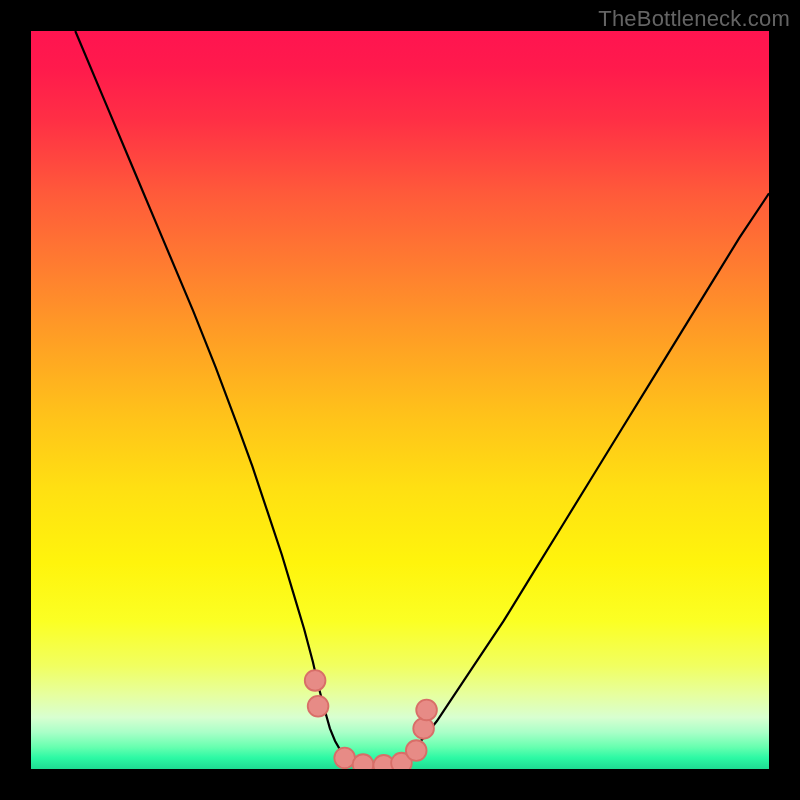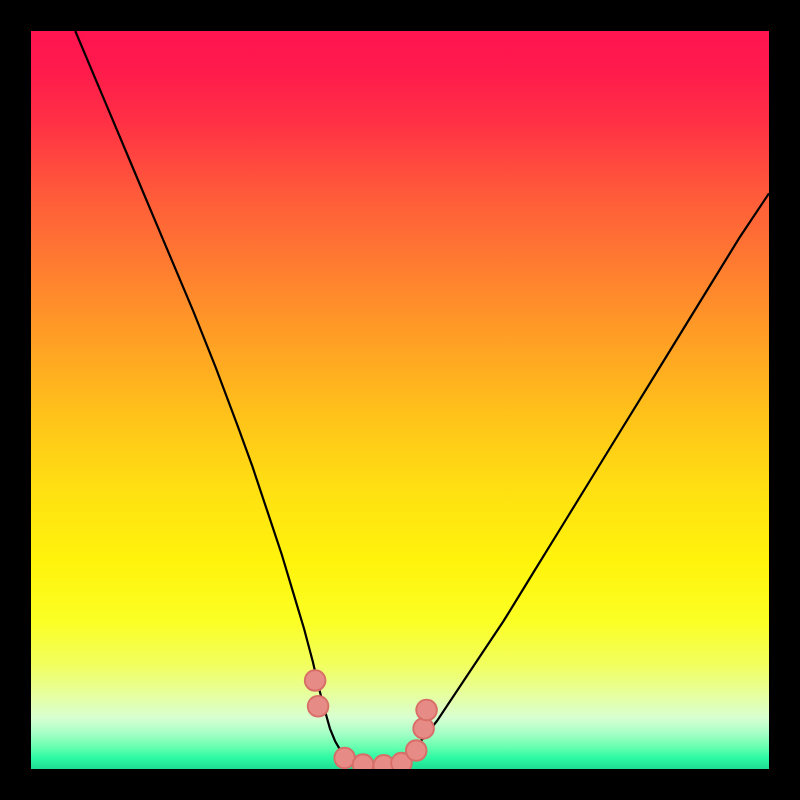--- a/index.html
+++ b/index.html
@@ -84,13 +84,14 @@
           <circle cx="42.500" cy="98.500" r="1.4" fill="#e78b86" stroke="#d86e68" stroke-width="0.25"></circle>
           <circle cx="45.000" cy="99.400" r="1.4" fill="#e78b86" stroke="#d86e68" stroke-width="0.25"></circle>
           <circle cx="47.800" cy="99.500" r="1.4" fill="#e78b86" stroke="#d86e68" stroke-width="0.25"></circle>
           <circle cx="50.200" cy="99.200" r="1.4" fill="#e78b86" stroke="#d86e68" stroke-width="0.25"></circle>
           <circle cx="52.200" cy="97.500" r="1.4" fill="#e78b86" stroke="#d86e68" stroke-width="0.25"></circle>
           <circle cx="53.200" cy="94.500" r="1.4" fill="#e78b86" stroke="#d86e68" stroke-width="0.25"></circle>
           <circle cx="53.600" cy="92.000" r="1.4" fill="#e78b86" stroke="#d86e68" stroke-width="0.25"></circle>
         </g>
     </svg>
   </div>
+  <div class="watermark">TheBottleneck.com</div>
 </div>
 
 </body></html>

